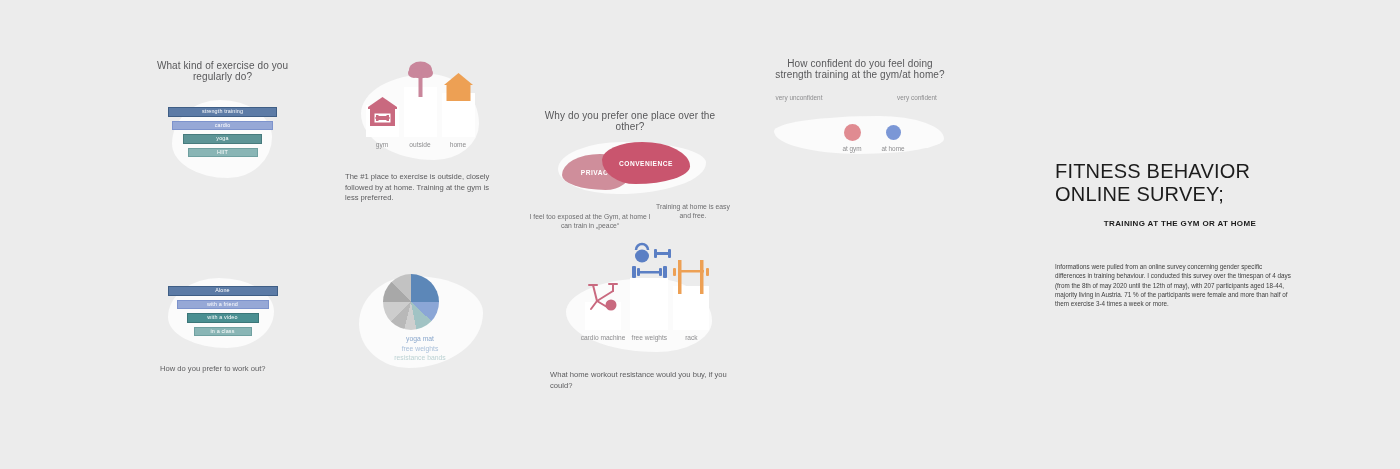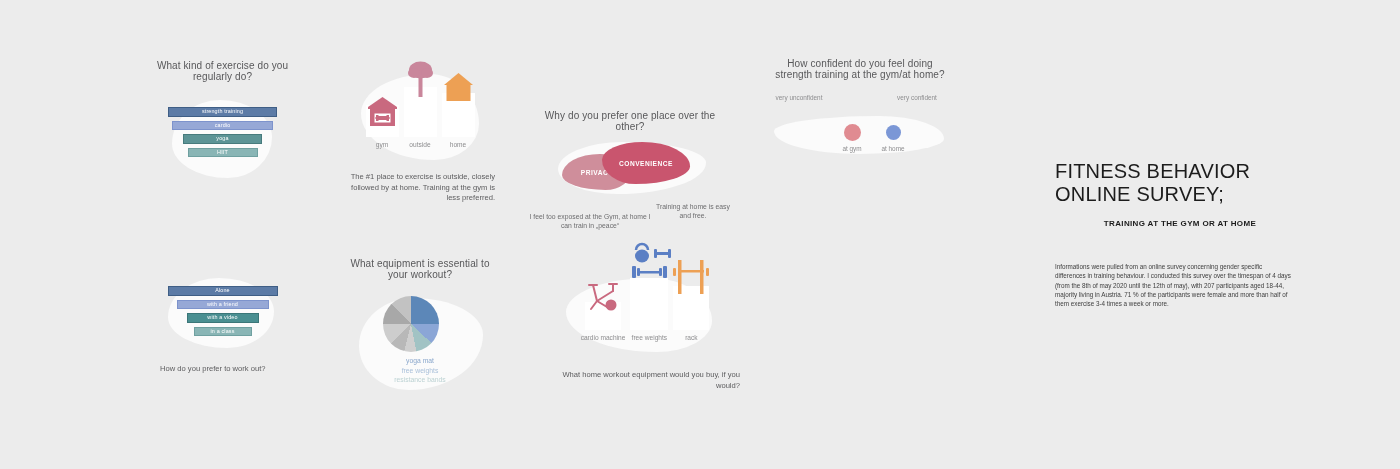--- a/index.html
+++ b/index.html
@@ -18,21 +18,21 @@
   .q-title {
     font-size:10px;
     line-height:11px;
     text-align:center;
     color:#58585a;
     letter-spacing:.1px;
   }
   .caption {
     font-size:7.6px;
     line-height:10.5px;
-    text-align:right;
+    text-align:left;
     color:#5c5c5e;
   }
   .caption-sm {
     font-size:6.8px;
     line-height:9.4px;
     color:#6d6d6f;
   }
 
   
   .blob {
@@ -235,21 +235,20 @@
         </div>
         <div class="bar" style="width:58px; background:#89b5b5; border-color:#6fa0a0;">
           <span>in a class</span>
         </div>
       </div>
     </div>
     <div class="caption" style="margin-top:14px; text-align:left; padding-left:10px;">How do you prefer to work out?</div>
   </div>
 
   <div class="panel" style="left:345px; top:258px; width:150px;">
-    <div class="q-title">What equipment is essential to your workout?</div>
     <div style="position:relative; height:105px; margin-top:8px;">
       <div class="blob b3" style="left:14px; top:10px; width:124px; height:92px;"></div>
       <div class="pie" style="position:absolute; left:38px; top:8px; width:56px; height:56px;
            background:conic-gradient(
              #5c87b8 0deg 90deg,
              #8ba6d6 90deg 133deg,
              #a1c3c4 133deg 169deg,
              #cfcfcf 169deg 194deg,
              #b8b8b8 194deg 226deg,
              #cdcdcd 226deg 269deg,
@@ -327,21 +326,21 @@
                   <rect x="37" y="10" width="3" height="8" rx="1"></rect>
                 </g>
               </svg>
             </div>
           </div>
           <div class="icon-label">rack</div>
         </div>
 
       </div>
     </div>
-    <div class="caption" style="margin-top:12px;">What home workout equipment would you buy, if you would?</div>
+    <div class="caption" style="margin-top:12px;">What home workout resistance would you buy, if you could?</div>
   </div>
 
 
   <div class="panel" style="left:1055px; top:160px; width:250px;">
     <div class="headline">FITNESS BEHAVIOR</div>
     <div class="headline">ONLINE SURVEY;</div>
     <div class="subhead" style="margin-top:13px;text-align:center;">TRAINING AT THE GYM OR AT HOME</div>
     <div class="body-copy" style="margin-top:34px; width:237px;">Informations were pulled from an online survey concerning gender specific differences in training  behaviour. I conducted this survey over the timespan of 4 days (from the 8th of may 2020 until the 12th of may), with 207 participants aged 18-44, majority living in Austria. 71 % of the participants were female and more than half of them exercise 3-4 times a week or more.</div>
   </div>
 

